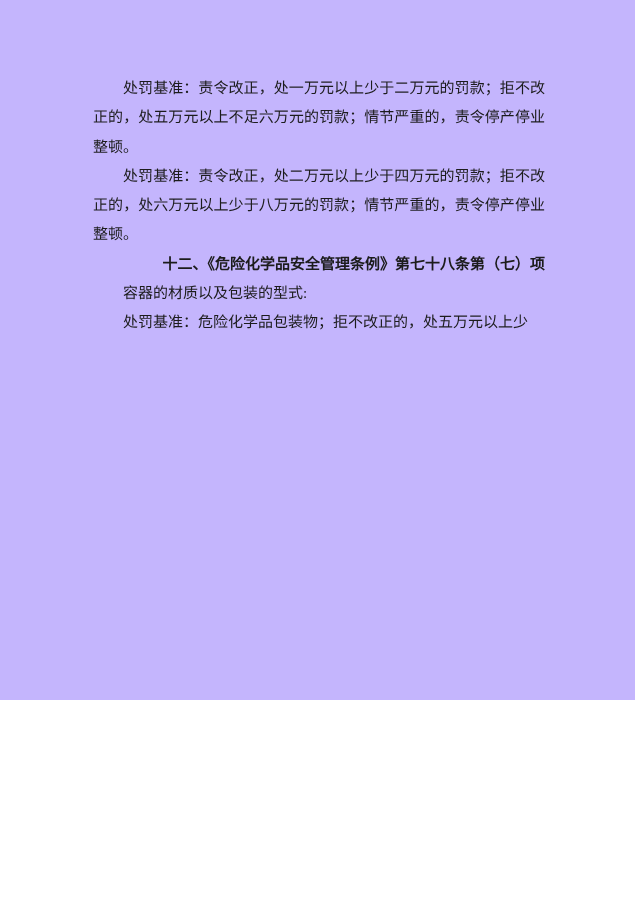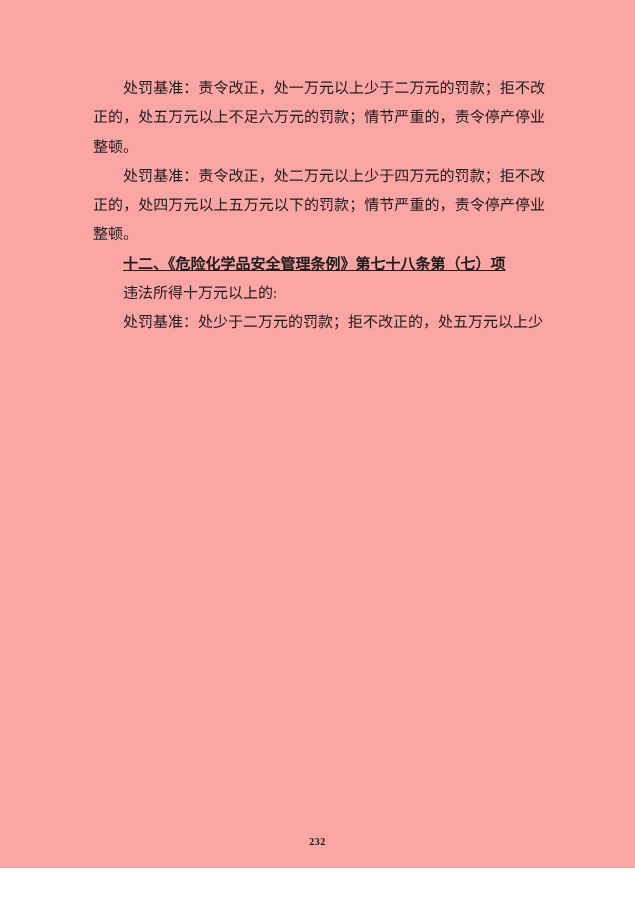--- a/index.html
+++ b/index.html
@@ -3,22 +3,22 @@
 <meta charset="utf-8">
 <style>
   html, body {
     margin: 0;
     padding: 0;
     background: #ffffff;
   }
   .page {
     position: relative;
     width: 635px;
-    height: 868px;
-    background: #fca5a5;
+    height: 700px;
+    background: #c4b5fd;
     overflow: hidden;
     font-family: "Liberation Serif", "DejaVu Serif", serif;
     color: #1c1c1c;
   }
   .text-block {
     position: absolute;
     left: 93px;
     top: 74px;
     width: 452px;
     font-size: 15px;
@@ -27,22 +27,21 @@
     text-justify: inter-ideograph;
   }
   .para {
     margin: 0;
     padding: 0;
     text-indent: 2em;
     word-break: break-all;
   }
   .para.heading {
     font-weight: bold;
-    text-align: left;
-    text-decoration: underline;
+    text-align: right;
   }
   .page-footer {
     position: absolute;
     top: 831px;
     left: 0;
     width: 100%;
     text-align: center;
   }
   .page-number {
     font-family: "Liberation Serif", "DejaVu Serif", serif;
@@ -52,23 +51,23 @@
     letter-spacing: 0.5px;
   }
 </style>
 </head>
 <body>
 
 <div class="page">
 
   <div class="text-block">
       <p class="para">处罚基准：责令改正，处一万元以上少于二万元的罚款；拒不改正的，处五万元以上不足六万元的罚款；情节严重的，责令停产停业整顿。</p>
-      <p class="para">处罚基准：责令改正，处二万元以上少于四万元的罚款；拒不改正的，处四万元以上五万元以下的罚款；情节严重的，责令停产停业整顿。</p>
+      <p class="para">处罚基准：责令改正，处二万元以上少于四万元的罚款；拒不改正的，处六万元以上少于八万元的罚款；情节严重的，责令停产停业整顿。</p>
       <p class="para heading">十二、《危险化学品安全管理条例》第七十八条第（七）项</p>
-      <p class="para">违法所得十万元以上的:</p>
-      <p class="para">处罚基准：处少于二万元的罚款；拒不改正的，处五万元以上少</p>
+      <p class="para">容器的材质以及包装的型式:</p>
+      <p class="para">处罚基准：危险化学品包装物；拒不改正的，处五万元以上少</p>
     </div>
 
   <div class="page-footer">
     <span class="page-number">232</span>
   </div>
 
 </div>
 
 </body></html>

